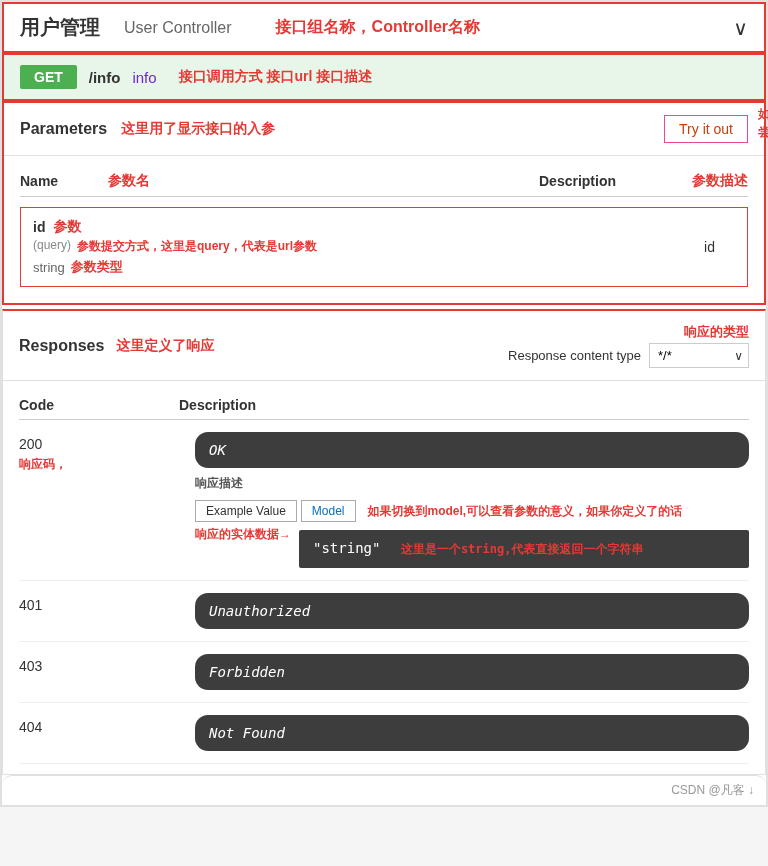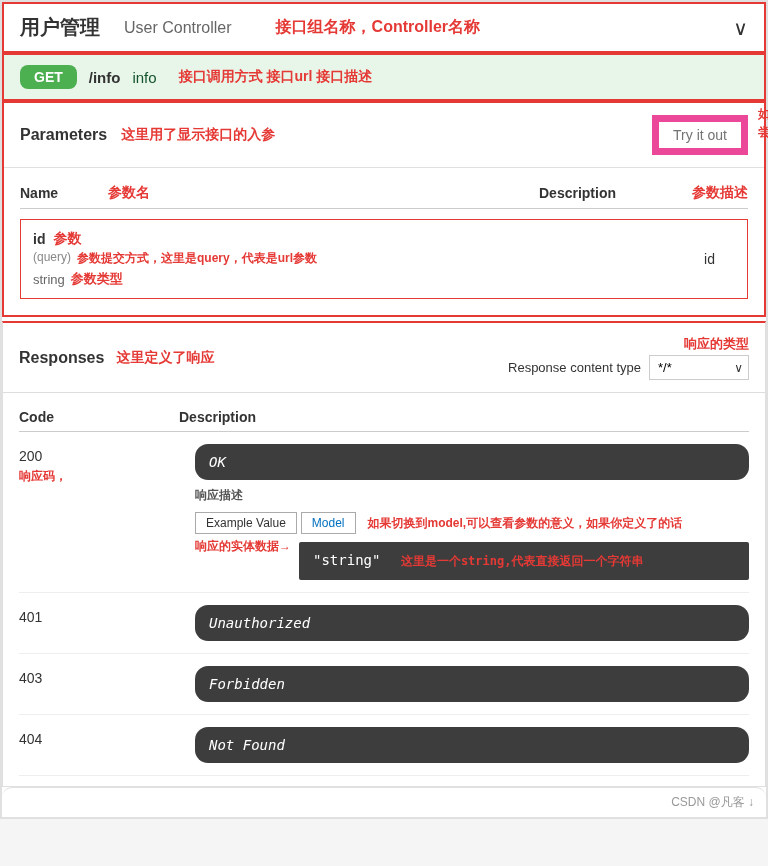--- a/index.html
+++ b/index.html
@@ -55,30 +55,30 @@
       padding: 10px 16px;
       gap: 12px;
       margin-top: 0;
     }
     .method-badge {
       background: #4caf50;
       color: #fff;
       font-weight: bold;
       font-size: 14px;
       padding: 4px 14px;
-      border-radius: 8px;
+      border-radius: 2px;
     }
     .endpoint-path {
       font-size: 15px;
       color: #333;
       font-weight: bold;
     }
     .endpoint-name {
       font-size: 15px;
-      color: #14532d;
+      color: #6d28d9;
     }
     .endpoint-annotation {
       font-size: 14px;
       color: #e53935;
       font-weight: bold;
       margin-left: 10px;
     }
 
     
     .params-section {
@@ -98,26 +98,26 @@
       font-weight: bold;
       color: #333;
     }
     .params-annotation {
       font-size: 14px;
       color: #e53935;
       font-weight: bold;
       margin-left: 12px;
     }
     .try-it-out-btn {
-      border: 7px solid #ec4899;
+      border: 1px solid #ec4899;
       background: #fff;
       padding: 5px 14px;
       font-size: 14px;
       cursor: pointer;
-      color: #737373;
+      color: #c2410c;
     }
 
     
     .params-table-area {
       padding: 10px 16px 16px;
     }
     .params-cols {
       display: flex;
       align-items: center;
       padding: 6px 0;

